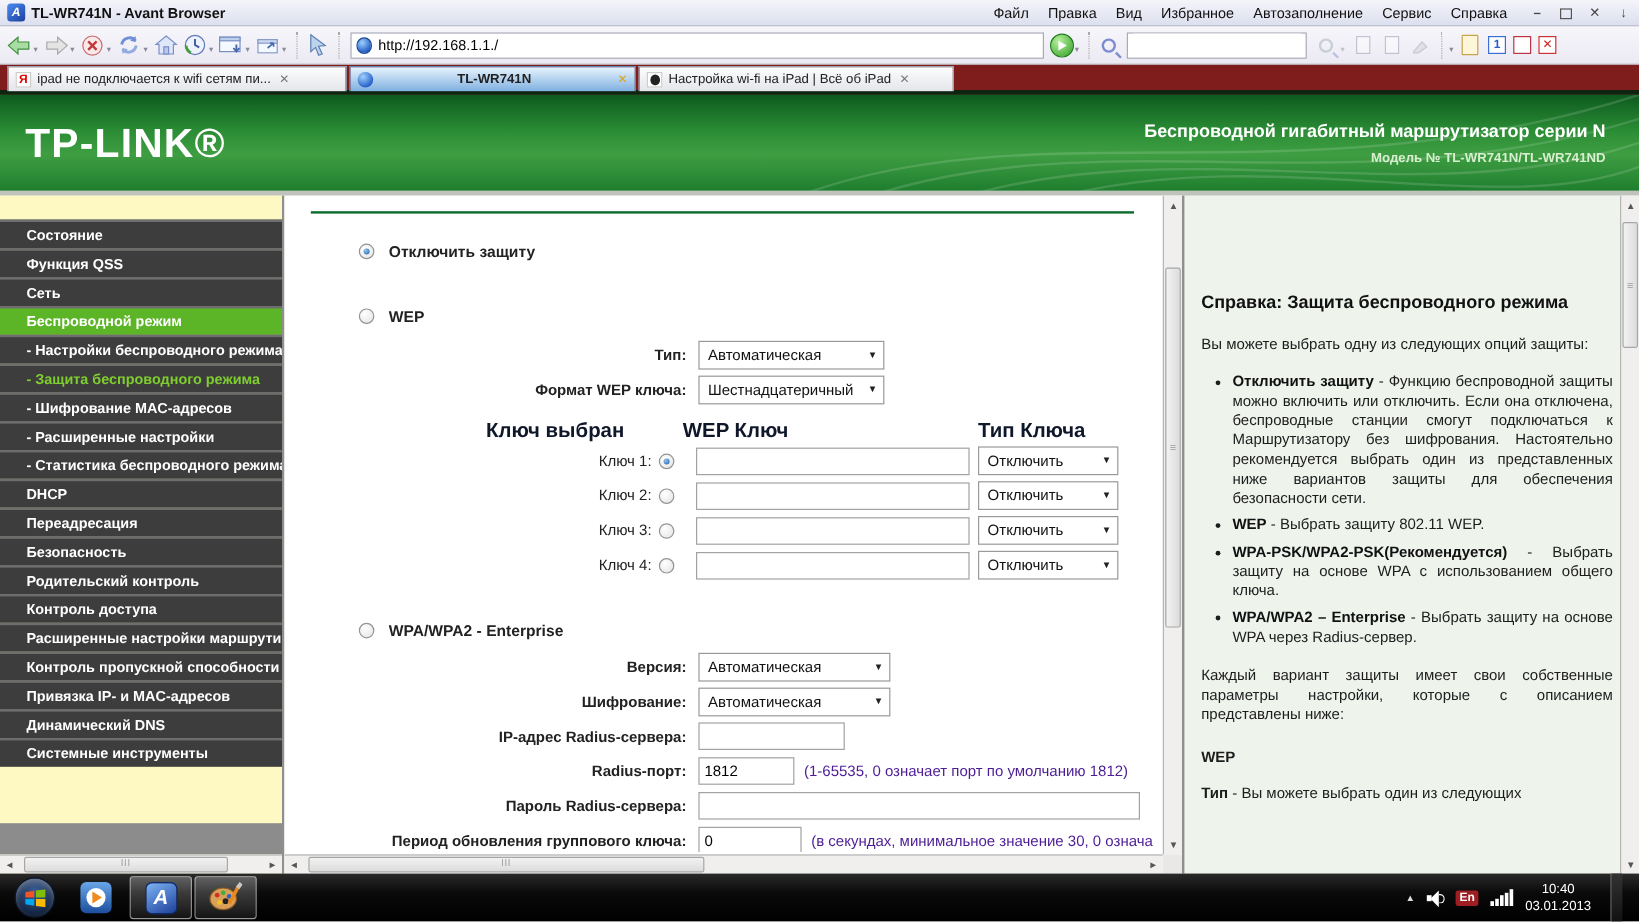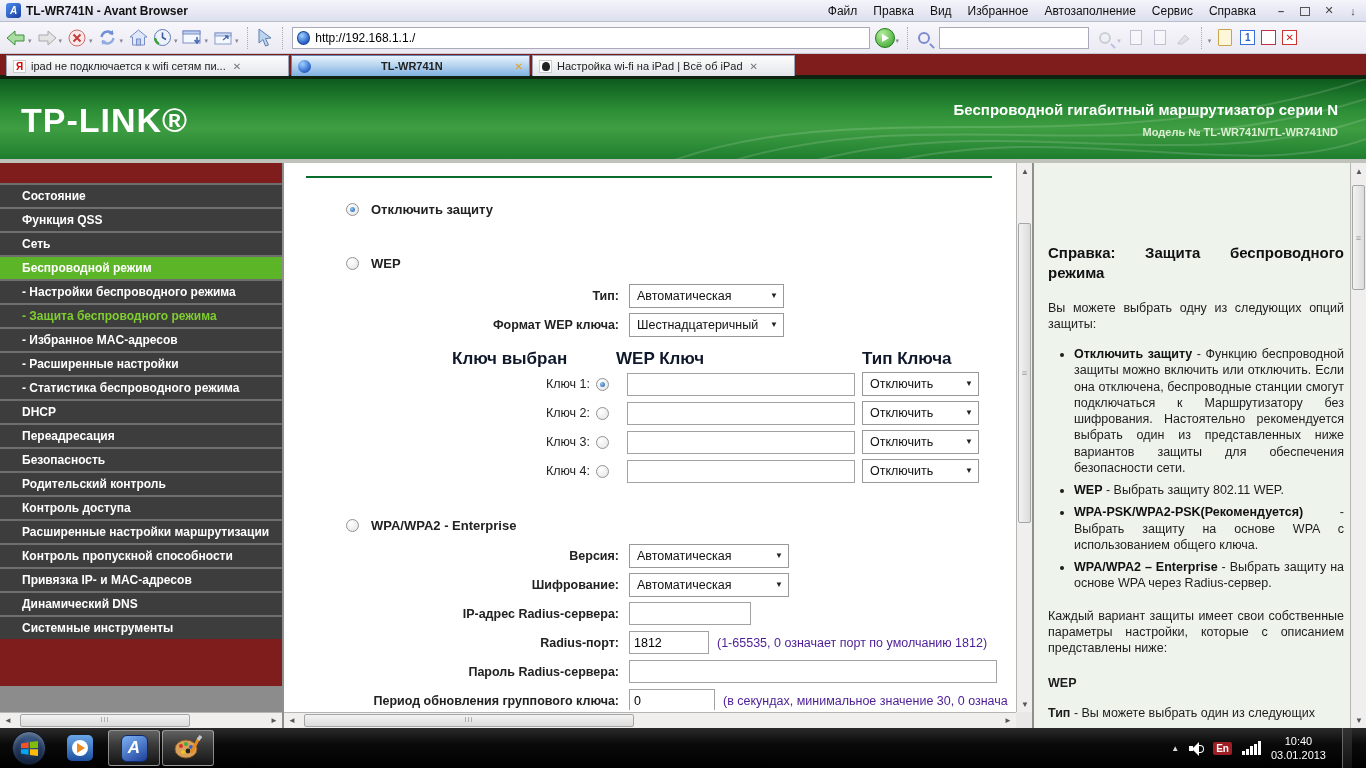--- a/index.html
+++ b/index.html
@@ -85,21 +85,21 @@
   .logo { position:absolute; left:21px; top:22px; color:#fff; font-size:34px; font-weight:bold;
     letter-spacing:1px; font-family:"Liberation Sans",sans-serif; }
   .brand-r { position:absolute; right:28px; top:22px; text-align:right; color:#fff; }
   .brand-r .l1 { font-size:15px; font-weight:bold; }
   .brand-r .l2 { font-size:11px; font-weight:bold; color:#d8efcf; margin-top:8px; }
 
   
   .content { flex:1; display:flex; background:#cfcfcf; position:relative; }
 
   
-  .sidebar { width:284px; background:#7f1d1d; border-right:2px solid #8f8f8f; position:relative; }
+  .sidebar { width:237px; background:#fef9c3; border-right:2px solid #8f8f8f; position:relative; }
   .side-menu { margin-top:20px; }
   .sitem { height:24px; line-height:22px; padding-left:22px; color:#fff; font-weight:bold; font-size:12px;
     border-top:2px solid #6e6e6e; background:#3d3d3d; cursor:pointer; white-space:nowrap; overflow:hidden; }
   .sitem.active { background:#5cb526; }
   .sitem.sub { font-weight:bold; }
   .sitem.sublink { color:#fff; }
   .sitem.sublink-active { color:#7fce2f; }
   .side-fill { position:absolute; left:0; right:0; bottom:16px; height:26px; background:#8c8c8c; }
   .hscroll { position:absolute; left:0; right:0; bottom:0; height:16px; background:#f0efee;
     border-top:1px solid #b5b5b5; display:flex; align-items:center; }
@@ -407,21 +407,21 @@
   <div class="content">
 
     <div class="sidebar">
       <div class="side-menu">
         <div class="sitem">Состояние</div>
         <div class="sitem">Функция QSS</div>
         <div class="sitem">Сеть</div>
         <div class="sitem active">Беспроводной режим</div>
         <div class="sitem sub sublink">- Настройки беспроводного режима</div>
         <div class="sitem sub sublink-active">- Защита беспроводного режима</div>
-        <div class="sitem sub sublink">- Избранное MAC-адресов</div>
+        <div class="sitem sub sublink">- Шифрование MAC-адресов</div>
         <div class="sitem sub sublink">- Расширенные настройки</div>
         <div class="sitem sub sublink">- Статистика беспроводного режима</div>
         <div class="sitem">DHCP</div>
         <div class="sitem">Переадресация</div>
         <div class="sitem">Безопасность</div>
         <div class="sitem">Родительский контроль</div>
         <div class="sitem">Контроль доступа</div>
         <div class="sitem">Расширенные настройки маршрутизации</div>
         <div class="sitem">Контроль пропускной способности</div>
         <div class="sitem">Привязка IP- и MAC-адресов</div>

